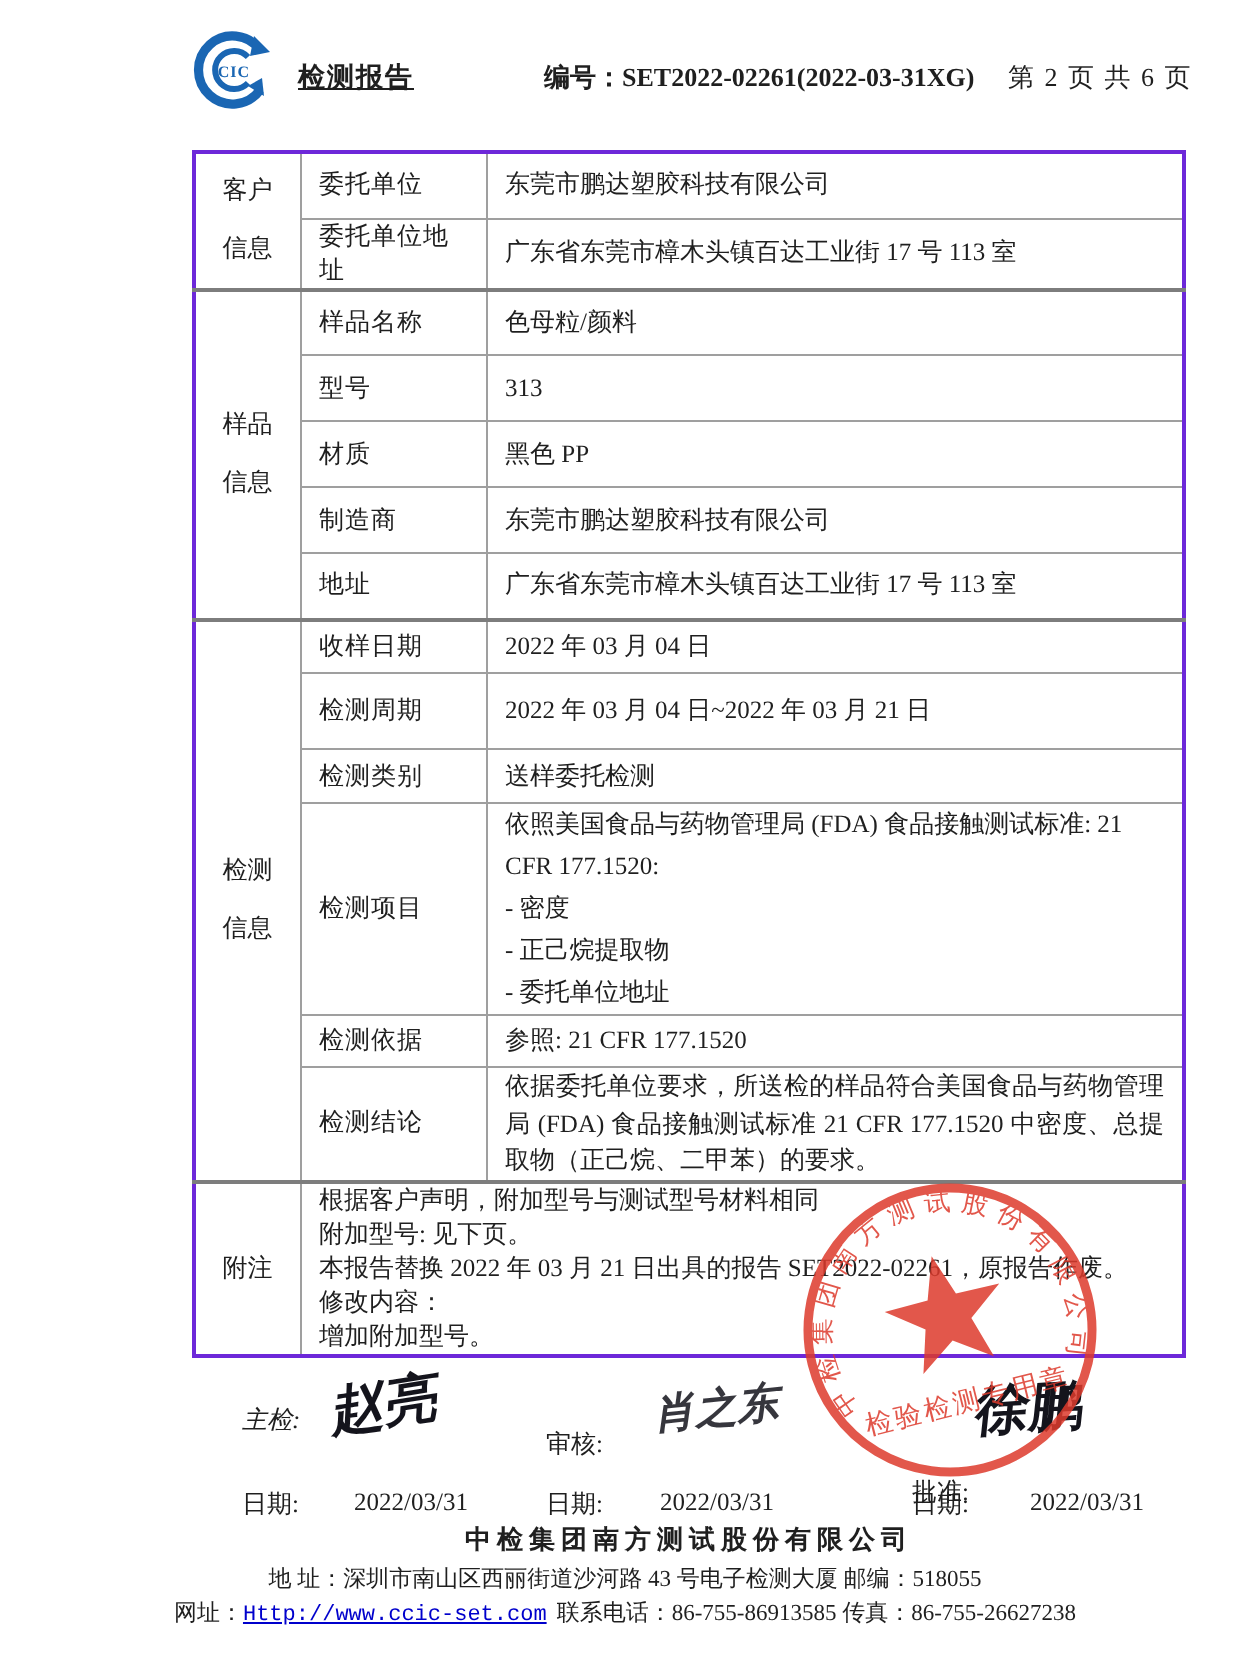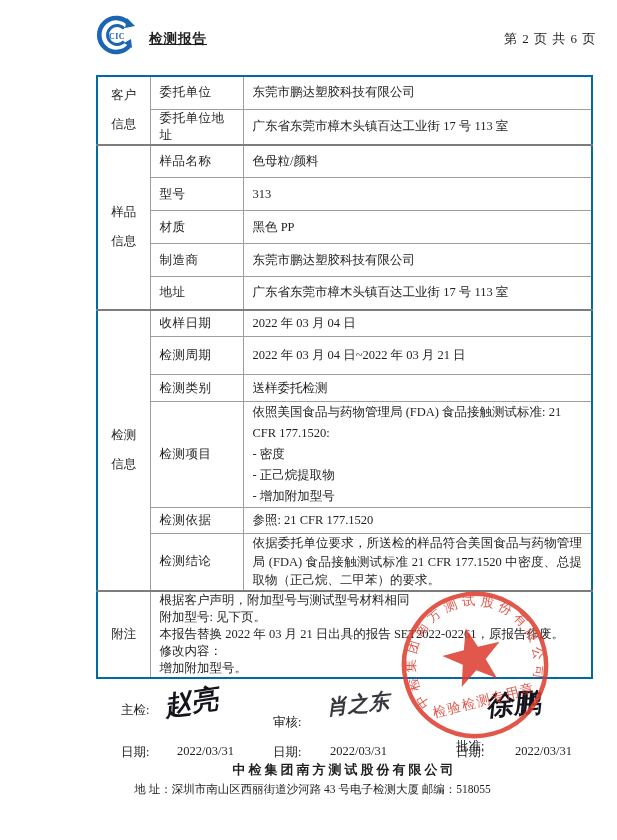--- a/index.html
+++ b/index.html
@@ -9,21 +9,21 @@
   }
   
   .hdr-logo{position:absolute;left:60px;top:14px;width:42px;height:42px;}
   .hdr-title{position:absolute;left:113px;top:30px;font-size:13.5px;font-weight:bold;letter-spacing:1px;text-decoration:underline;}
   .hdr-no{position:absolute;left:236px;top:30px;font-size:13px;font-weight:bold;}
   .hdr-page{position:absolute;left:468px;top:30px;font-size:13px;font-weight:normal;letter-spacing:1px;}
   
   table.rpt{
     position:absolute;left:60px;top:75px;width:497px;
     border-collapse:collapse;table-layout:fixed;font-size:12.5px;
-    border:2px solid #0369a1;
+    border:2px solid #6d28d9;
   }
   table.rpt td{border:1px solid #9f9f9f;padding:0 9px;vertical-align:middle;}
   table.rpt tr.sec-top td{border-top:2px solid #7d7d7d;}
   td.sec{text-align:center;padding:0;font-size:12.5px;}
   td.sec div{line-height:29px;}
   td.lbl{letter-spacing:.5px;font-family:Liberation Serif, serif;}
   td.val{}
   td.multi{padding-top:6px;padding-bottom:6px;line-height:21px;vertical-align:top;}
   td.concl{line-height:18.5px;padding-top:4px;padding-bottom:4px;text-align:justify;}
   td.notes{line-height:17px;padding-top:4px;padding-bottom:4px;vertical-align:top;}
@@ -51,20 +51,21 @@
 <div class="page">
 
   <svg class="hdr-logo" viewBox="0 0 42 42">
     <path d="M34,11 A17,17 0 1 0 34,31" fill="none" stroke="#1a66b3" stroke-width="4.6"></path>
     <polygon points="31,4 39,12 29,14" fill="#1a66b3"></polygon>
     <polygon points="36,34 28,29 35,25" fill="#1a66b3"></polygon>
     <path d="M28,14.5 A9.5,9.5 0 1 0 28,27.5" fill="none" stroke="#1a66b3" stroke-width="3"></path>
     <text x="21" y="24.5" text-anchor="middle" font-size="8" font-weight="bold" fill="#1a66b3" font-family="Liberation Serif, serif" letter-spacing="0.5">CIC</text>
   </svg>
   <div class="hdr-title">检测报告</div>
+  <div class="hdr-no"><span>编号：</span><span>SET2022-02261(2022-03-31XG)</span></div>
   <div class="hdr-page">第 2 页 共 6 页</div>
 
   <table class="rpt">
     <colgroup>
         <col style="width:53px">
         <col style="width:93px">
         <col>
       </colgroup>
     <tbody>
 
@@ -121,21 +122,21 @@
       <tr style="height:27px">
         <td class="lbl">检测类别</td>
         <td class="val">送样委托检测</td>
       </tr>
       <tr style="height:92px">
         <td class="lbl">检测项目</td>
         <td class="val multi">
           <div>依照美国食品与药物管理局 (FDA) 食品接触测试标准: 21 CFR 177.1520:</div>
           <div>- 密度</div>
           <div>- 正己烷提取物</div>
-          <div>- 增加附加型号</div>
+          <div>- 委托单位地址</div>
         </td>
       </tr>
       <tr style="height:26px">
         <td class="lbl">检测依据</td>
         <td class="val">参照: 21 CFR 177.1520</td>
       </tr>
       <tr style="height:56px">
         <td class="lbl">检测结论</td>
         <td class="val concl">依据委托单位要求，所送检的样品符合美国食品与药物管理局 (FDA) 食品接触测试标准 21 CFR 177.1520 中密度、总提取物（正己烷、二甲苯）的要求。</td>
       </tr>
@@ -146,21 +147,21 @@
           <div>根据客户声明，附加型号与测试型号材料相同</div>
           <div>附加型号: 见下页。</div>
           <div>本报告替换 2022 年 03 月 21 日出具的报告 SET2022-02261，原报告作废。</div>
           <div>修改内容：</div>
           <div>增加附加型号。</div>
         </td>
       </tr>
     </tbody>
   </table>
 
-  <span class="abs" style="left:85px;top:702px;">主检:</span>
+  <span class="abs" style="left:85px;top:702px;font-style:italic;">主检:</span>
   <span class="sig sig1">赵亮</span>
   <span class="abs" style="left:237px;top:714px;">审核:</span>
   <span class="sig sig2">肖之东</span>
   <span class="abs" style="left:420px;top:738px;">批准:</span>
   <span class="sig sig3">徐鹏</span>
 
   <span class="abs" style="left:85px;top:744px;">日期:</span>
   <span class="abs" style="left:141px;top:744px;">2022/03/31</span>
   <span class="abs" style="left:237px;top:744px;">日期:</span>
   <span class="abs" style="left:294px;top:744px;">2022/03/31</span>
@@ -176,14 +177,17 @@
       </defs>
       <text font-size="13.2" font-family="Liberation Serif, serif" fill="#dd3a2c">
         <textPath href="#stamp-arc" startOffset="0" textLength="244">中检集团南方测试股份有限公司</textPath>
       </text>
       <text x="77" y="118" text-anchor="middle" font-size="13.5" letter-spacing="1.5" font-family="Liberation Serif, serif" fill="#dd3a2c">检验检测专用章</text>
     </g>
   </svg>
 
   <div class="ft-company">中检集团南方测试股份有限公司</div>
   <div class="ft-line ft1">地  址：深圳市南山区西丽街道沙河路 43 号电子检测大厦   邮编：518055</div>
+  <div class="ft-line ft2">
+    <span>网址：</span><a class="lnk" href="#">Http://www.ccic-set.com</a><span style="margin-left:5px;">联系电话：86-755-86913585  传真：86-755-26627238</span>
+  </div>
 
 </div>
 
 </body></html>

